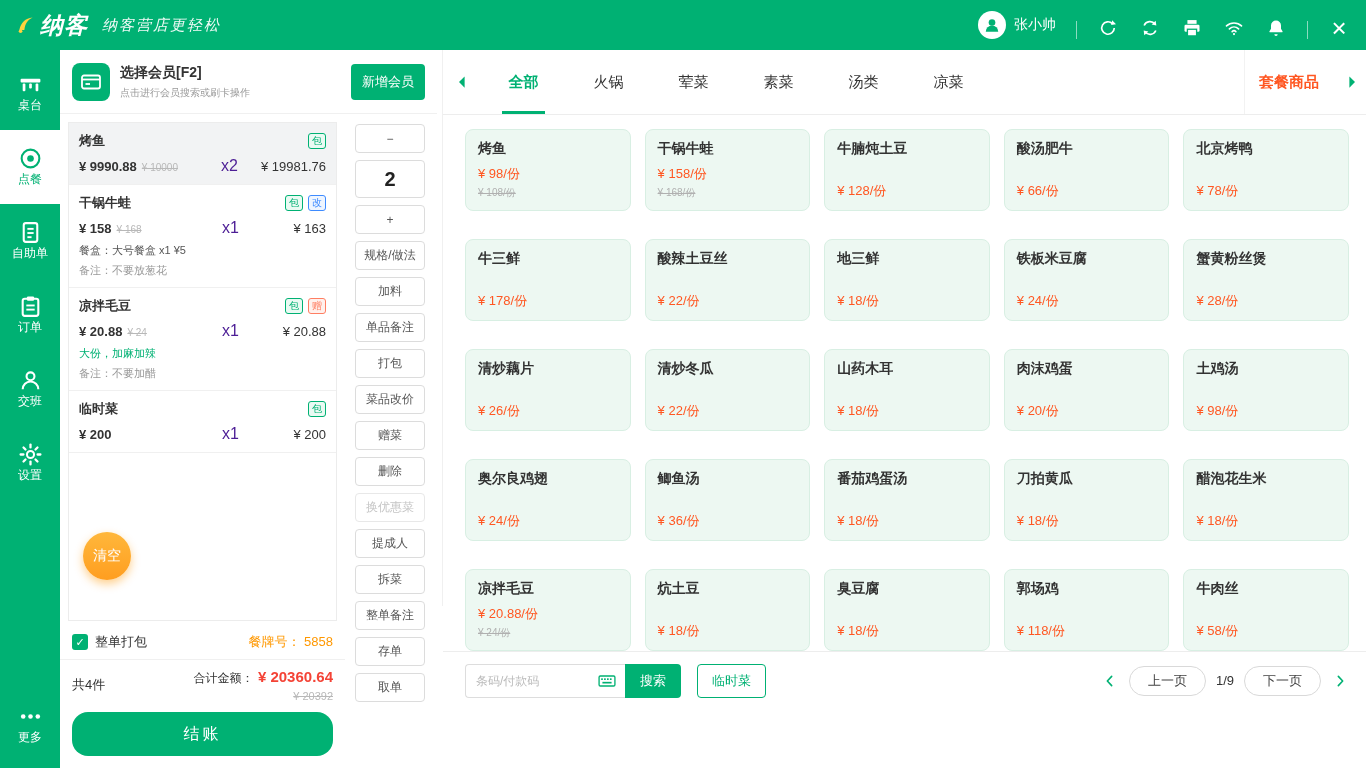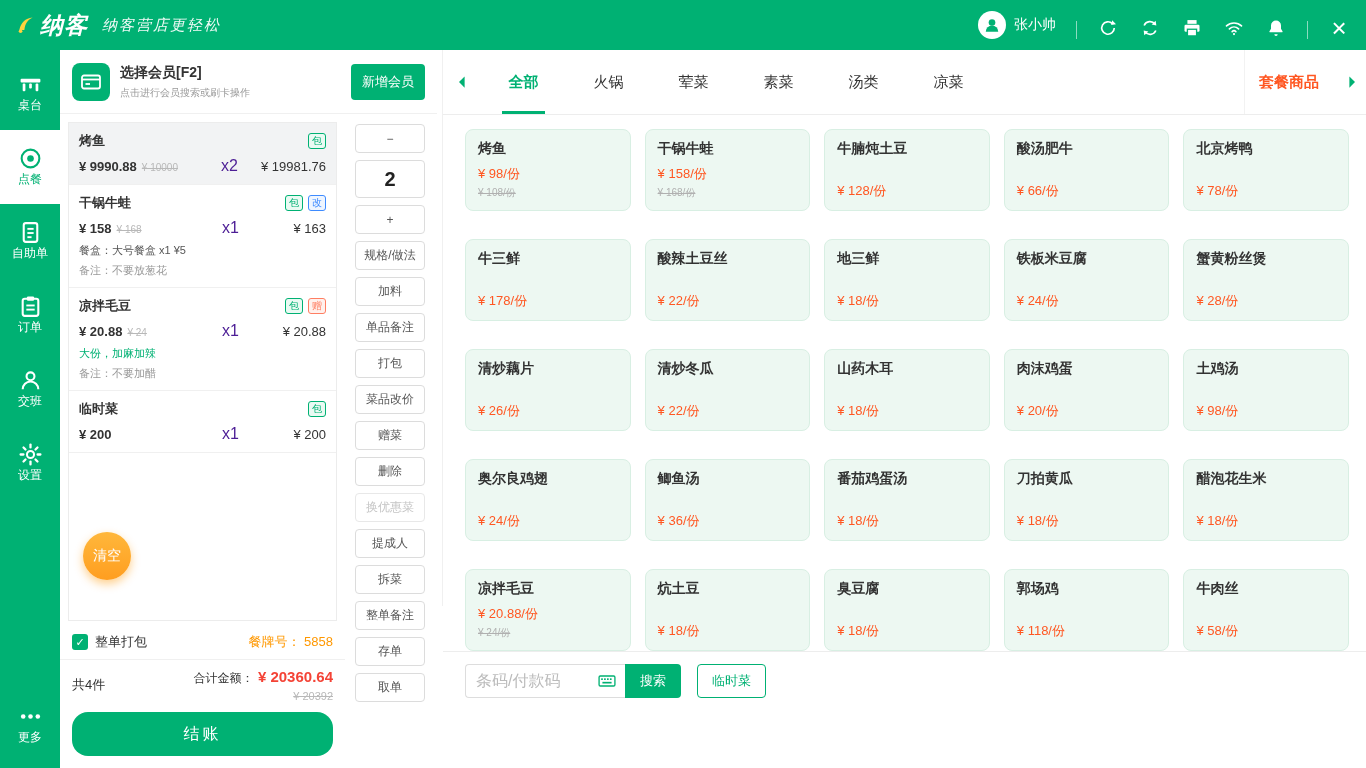--- a/index.html
+++ b/index.html
@@ -99,21 +99,21 @@
   .card{background:#EDF8F2;border:1px solid #D8EFE3;border-radius:8px;padding:10px 12px;display:flex;flex-direction:column;}
   .card-name{font-size:14px;font-weight:bold;color:#333;}
   .card-price-wrap{margin-top:auto;}
   .card-price{font-size:13px;color:var(--price);}
   .card-orig{font-size:10px;color:#b0b0b0;text-decoration:line-through;margin-top:3px;}
 
   
   .footer{flex:0 0 58px;border-top:1px solid #ededed;display:flex;align-items:center;padding:0 22px;}
   .search-wrap{display:flex;align-items:stretch;height:34px;}
   .input-box{position:relative;display:flex;}
-  .search-input{width:160px;border:1px solid #ddd;border-right:none;border-radius:4px 0 0 4px;padding:0 32px 0 10px;font-size:16px;color:#333;outline:none;}
+  .search-input{width:160px;border:1px solid #ddd;border-right:none;border-radius:4px 0 0 4px;padding:0 32px 0 10px;font-size:12px;color:#333;outline:none;}
   .search-input::placeholder{color:#bbb;}
   .kbd-icon{position:absolute;right:8px;top:7px;width:20px;height:20px;color:var(--green);}
   .kbd-icon svg{width:20px;height:20px;}
   .search-btn{width:56px;background:var(--green);color:#fff;border:none;border-radius:0 4px 4px 0;font-size:13px;}
   .temp-btn{margin-left:16px;height:34px;padding:0 14px;background:#fff;border:1px solid var(--green);color:var(--green);border-radius:4px;font-size:13px;}
   .pager{margin-left:auto;display:flex;align-items:center;gap:10px;}
   .chev{width:18px;height:18px;color:var(--green);display:flex;align-items:center;justify-content:center;}
   .chev svg{width:16px;height:16px;}
   .page-btn{height:30px;padding:0 18px;background:#fff;border:1px solid #d9d9d9;border-radius:16px;font-size:13px;color:#444;}
   .page-indicator{font-size:13px;color:#333;}
@@ -645,16 +645,31 @@
                   <rect x="15.5" y="8.8" width="2" height="2"></rect>
                   <rect x="6.5" y="13" width="11" height="2"></rect>
                 </g>
               </svg>
           </span>
         </div>
         <button class="search-btn">搜索</button>
       </div>
       <button class="temp-btn">临时菜</button>
 
+      <div class="pager">
+        <span class="chev">
+          <svg viewBox="0 0 24 24" fill="none" stroke="currentColor" stroke-width="2.4" stroke-linecap="round" stroke-linejoin="round">
+              <polyline points="14.5,5 8,12 14.5,19"></polyline>
+            </svg>
+        </span>
+        <button class="page-btn">上一页</button>
+        <span class="page-indicator">1/9</span>
+        <button class="page-btn">下一页</button>
+        <span class="chev">
+          <svg viewBox="0 0 24 24" fill="none" stroke="currentColor" stroke-width="2.4" stroke-linecap="round" stroke-linejoin="round">
+              <polyline points="9.5,5 16,12 9.5,19"></polyline>
+            </svg>
+        </span>
+      </div>
     </div>
   </section>
 
 </div>
 
 </body></html>

